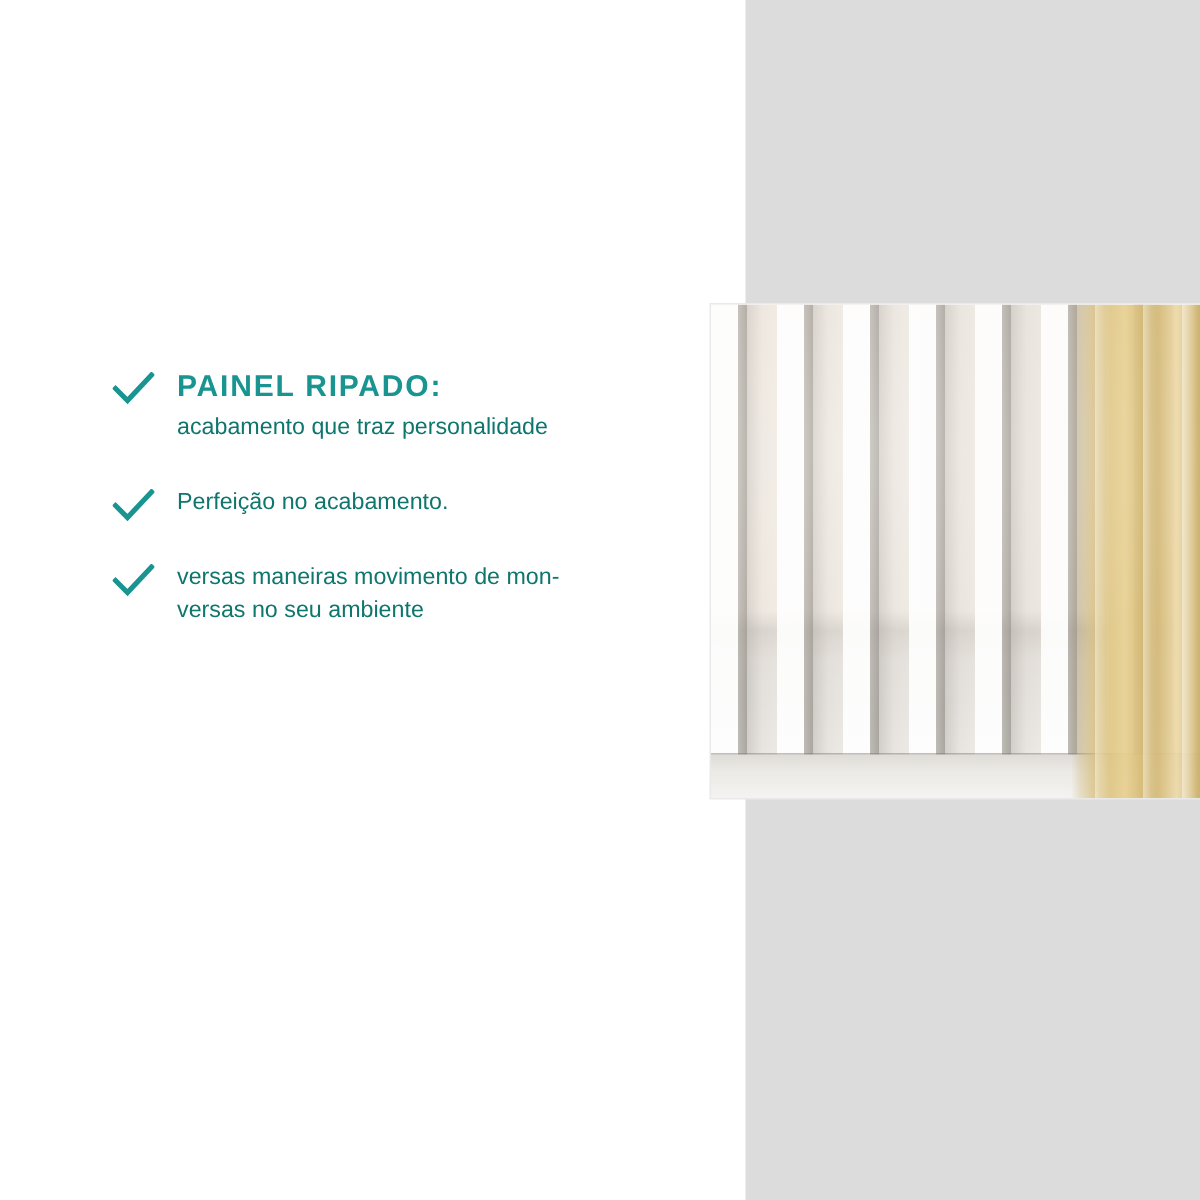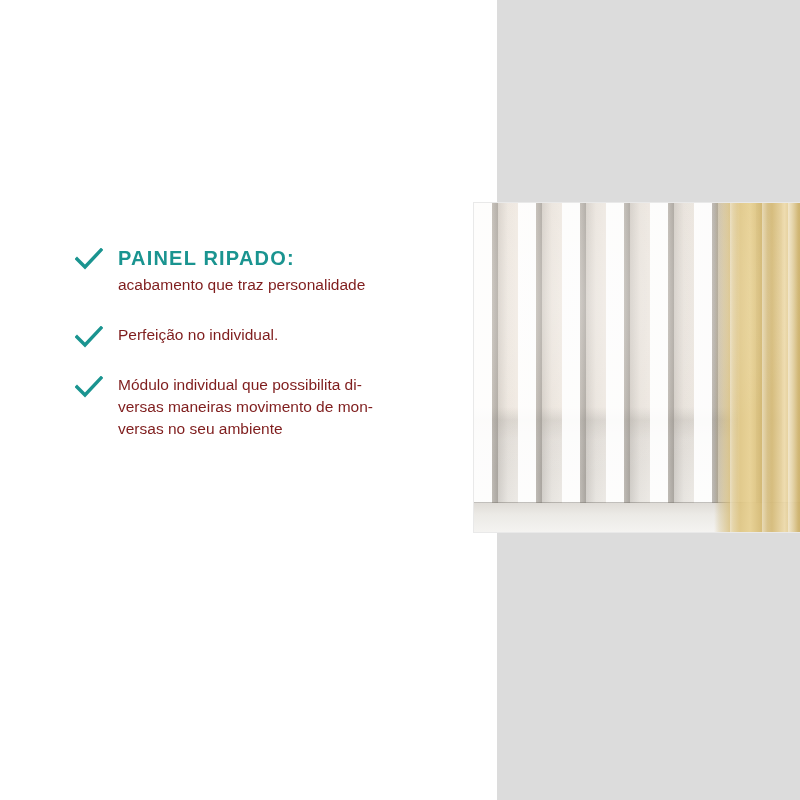--- a/index.html
+++ b/index.html
@@ -137,21 +137,21 @@
   }
   .feature-title {
     color: #1a9490;
     font-size: 20px;
     font-weight: bold;
     letter-spacing: 1.2px;
     margin: 0 0 4px 0;
     line-height: 1.2;
   }
   .feature-body {
-    color: #7f1d1d;
+    color: #0f766e;
     font-size: 15.5px;
     line-height: 1.42;
     margin: 0;
     max-width: 305px;
   }
   .feature-body span { display: block; }
 </style>
 </head>
 <body>
 
@@ -189,31 +189,30 @@
       </p>
     </div>
 
     <div class="feature">
       <span class="check">
         <svg viewBox="0 0 28 24" width="28" height="24" aria-hidden="true">
           <path d="M2 11 L10 19 L26 2" fill="none" stroke="#1a9490" stroke-width="3.4" stroke-linecap="square"></path>
         </svg>
       </span>
       <p class="feature-body">
-        <span>Perfeição no individual.</span>
+        <span>Perfeição no acabamento.</span>
       </p>
     </div>
 
     <div class="feature">
       <span class="check">
         <svg viewBox="0 0 28 24" width="28" height="24" aria-hidden="true">
           <path d="M2 11 L10 19 L26 2" fill="none" stroke="#1a9490" stroke-width="3.4" stroke-linecap="square"></path>
         </svg>
       </span>
       <p class="feature-body">
-        <span>Módulo individual que possibilita di-</span>
         <span>versas maneiras movimento de mon-</span>
         <span>versas no seu ambiente</span>
       </p>
     </div>
 
   </div>
 </div>
 
 </body></html>

